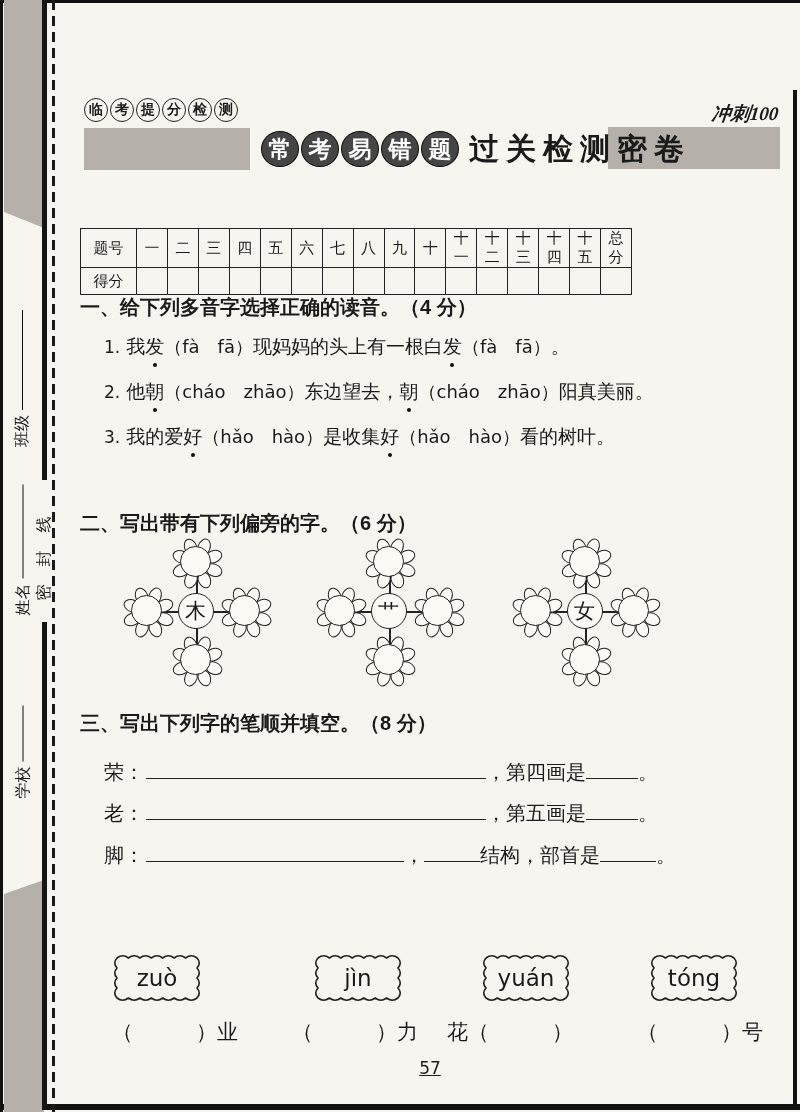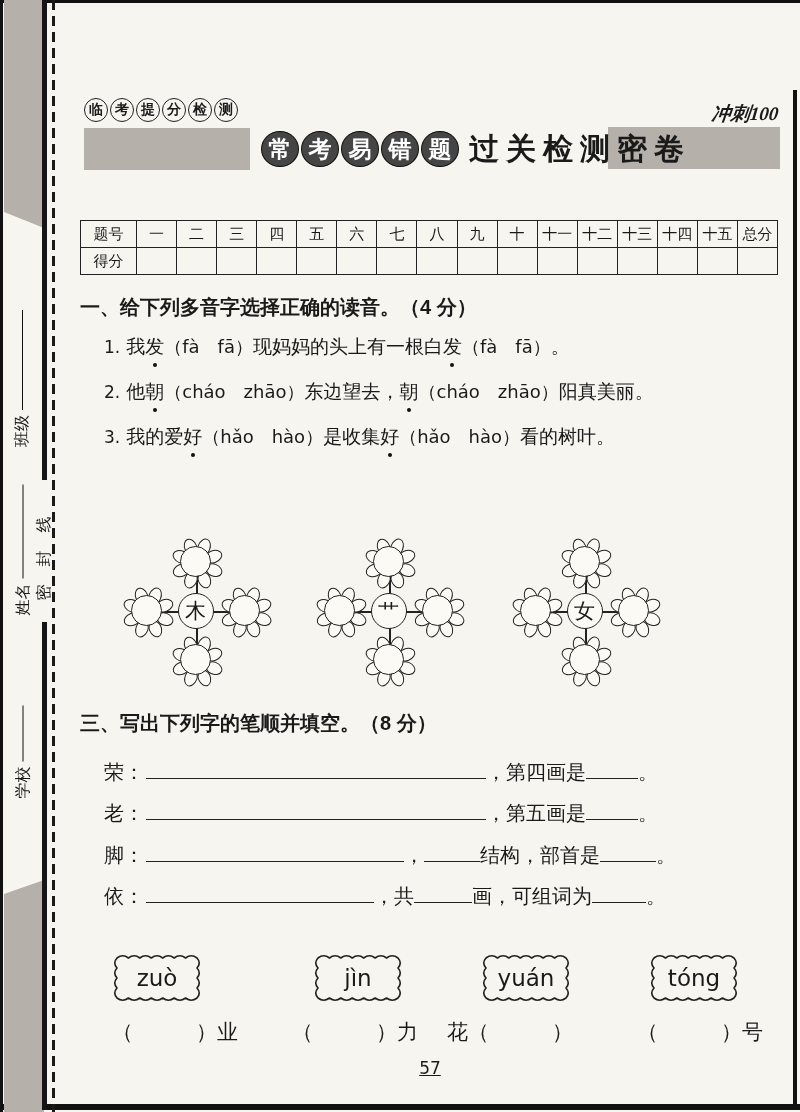--- a/index.html
+++ b/index.html
@@ -44,21 +44,21 @@
   .title-row{position:absolute; left:261px; top:128px; height:42px; display:flex; align-items:center;}
   .tbadge{width:38px;height:36px;background:var(--badge);border:1.5px solid #111;border-radius:50%;
     color:#fff;display:flex;align-items:center;justify-content:center;font-size:23px;font-weight:bold;
     margin-right:2px;font-family:"Liberation Sans","DejaVu Sans",sans-serif;}
   .title-text{font-size:30px; font-weight:bold; letter-spacing:7px; margin-left:8px;
     font-family:"Liberation Sans","DejaVu Sans",sans-serif; white-space:nowrap;}
   .edition{position:absolute; left:480px; top:180px; width:300px; text-align:right;
     font-size:17px; font-weight:bold; font-family:"Liberation Sans","DejaVu Sans",sans-serif;}
 
   
-  table.score{position:absolute; left:80px; top:220px; width:698px; border-collapse:collapse;
+  table.score{position:absolute; left:80px; top:228px; width:552px; border-collapse:collapse;
     table-layout:fixed; font-size:15px;}
   table.score td{border:1.5px solid #222; height:27px; text-align:center; padding:0;}
   table.score td:first-child{width:56px;}
 
   
   .sec-heading{position:absolute; left:80px; font-size:20px; font-weight:bold;
     font-family:"Liberation Sans","DejaVu Sans",sans-serif; white-space:nowrap;}
   .q1-item{position:absolute; left:104px; font-size:19px; white-space:nowrap;text-align:right;}
   .q1-item .num{font-family:"DejaVu Sans",sans-serif; font-size:17px; margin-right:6px;}
   .py{font-family:"DejaVu Sans","Liberation Sans",sans-serif; font-size:18px;}
@@ -188,20 +188,21 @@
           <td></td>
     </tr>
   </tbody>
     </table>
 
   <div class="sec-heading" style="top:294px;">一、给下列多音字选择正确的读音。（4 分）</div>
   <div class="q1-item" style="top:334px;"><span class="num">1.</span><span class="itext"><span>我</span><span class="emdot">发</span><span class="py">（fà　fā）</span><span>现妈妈的头上有一根白</span><span class="emdot">发</span><span class="py">（fà　fā）</span><span>。</span></span></div>
   <div class="q1-item" style="top:379px;"><span class="num">2.</span><span class="itext"><span>他</span><span class="emdot">朝</span><span class="py">（cháo　zhāo）</span><span>东边望去，</span><span class="emdot">朝</span><span class="py">（cháo　zhāo）</span><span>阳真美丽。</span></span></div>
   <div class="q1-item" style="top:424px;"><span class="num">3.</span><span class="itext"><span>我的爱</span><span class="emdot">好</span><span class="py">（hǎo　hào）</span><span>是收集</span><span class="emdot">好</span><span class="py">（hǎo　hào）</span><span>看的树叶。</span></span></div>
 
+  <div class="sec-heading" style="top:510px;">二、写出带有下列偏旁的字。（6 分）</div>
   <div class="cluster" style="left:122px;">
     <span class="vline"></span>
     <span class="hline"></span>
     <span class="flower f-top">
         <span class="petal" style="transform: rotate(22deg) translateY(-18px);"></span>
         <span class="petal" style="transform: rotate(67deg) translateY(-18px);"></span>
         <span class="petal" style="transform: rotate(112deg) translateY(-18px);"></span>
         <span class="petal" style="transform: rotate(157deg) translateY(-18px);"></span>
         <span class="petal" style="transform: rotate(202deg) translateY(-18px);"></span>
         <span class="petal" style="transform: rotate(247deg) translateY(-18px);"></span>
@@ -340,21 +341,20 @@
         <span class="petal" style="transform: rotate(337deg) translateY(-18px);"></span>
         <span class="fcore"></span>
       </span>
     <span class="ccore">女</span>
   </div>
 
   <div class="sec-heading" style="top:710px;">三、写出下列字的笔顺并填空。（8 分）</div>
   <div class="q3-row" style="top:758px;"><span class="rlabel">荣：</span><span class="rparts"><span class="blank" style="width: 340px;"></span><span>，第四画是</span><span class="blank" style="width: 52px;"></span><span>。</span></span></div>
   <div class="q3-row" style="top:799px;"><span class="rlabel">老：</span><span class="rparts"><span class="blank" style="width: 340px;"></span><span>，第五画是</span><span class="blank" style="width: 52px;"></span><span>。</span></span></div>
   <div class="q3-row" style="top:841px;"><span class="rlabel">脚：</span><span class="rparts"><span class="blank" style="width: 258px;"></span><span>，</span><span class="blank" style="width: 56px;"></span><span>结构，部首是</span><span class="blank" style="width: 56px;"></span><span>。</span></span></div>
-  <div class="q3-row" style="top:882px;"><span class="rlabel">依：</span><span class="rparts"><span class="blank" style="width: 228px;"></span><span>，共</span><span class="blank" style="width: 58px;"></span><span>画，可组词为</span><span class="blank" style="width: 54px;"></span><span>。</span></span></div>
 
   <div class="wavy-box" style="left:112px;">
     <svg width="90" height="50" viewBox="0 0 90 50">
         <path class="wavyline" fill="none" stroke="#222" stroke-width="1.6" stroke-linejoin="round" d="M 5 5 q 5.714285714285714 -4.5 11.428571428571429 0 q 5.714285714285714 -4.5 11.428571428571429 0 q 5.714285714285714 -4.5 11.428571428571429 0 q 5.714285714285714 -4.5 11.428571428571429 0 q 5.714285714285714 -4.5 11.428571428571429 0 q 5.714285714285714 -4.5 11.428571428571429 0 q 5.714285714285714 -4.5 11.428571428571429 0 q 4.5 5 0 10 q 4.5 5 0 10 q 4.5 5 0 10 q 4.5 5 0 10 q -5.714285714285714 4.5 -11.428571428571429 0 q -5.714285714285714 4.5 -11.428571428571429 0 q -5.714285714285714 4.5 -11.428571428571429 0 q -5.714285714285714 4.5 -11.428571428571429 0 q -5.714285714285714 4.5 -11.428571428571429 0 q -5.714285714285714 4.5 -11.428571428571429 0 q -5.714285714285714 4.5 -11.428571428571429 0 q -4.5 -5 0 -10 q -4.5 -5 0 -10 q -4.5 -5 0 -10 q -4.5 -5 0 -10 Z"></path>
       </svg>
     <div class="pyc">zuò</div>
   </div>
   <div class="wavy-box" style="left:313px;">
     <svg width="90" height="50" viewBox="0 0 90 50">
         <path class="wavyline" fill="none" stroke="#222" stroke-width="1.6" stroke-linejoin="round" d="M 5 5 q 5.714285714285714 -4.5 11.428571428571429 0 q 5.714285714285714 -4.5 11.428571428571429 0 q 5.714285714285714 -4.5 11.428571428571429 0 q 5.714285714285714 -4.5 11.428571428571429 0 q 5.714285714285714 -4.5 11.428571428571429 0 q 5.714285714285714 -4.5 11.428571428571429 0 q 5.714285714285714 -4.5 11.428571428571429 0 q 4.5 5 0 10 q 4.5 5 0 10 q 4.5 5 0 10 q 4.5 5 0 10 q -5.714285714285714 4.5 -11.428571428571429 0 q -5.714285714285714 4.5 -11.428571428571429 0 q -5.714285714285714 4.5 -11.428571428571429 0 q -5.714285714285714 4.5 -11.428571428571429 0 q -5.714285714285714 4.5 -11.428571428571429 0 q -5.714285714285714 4.5 -11.428571428571429 0 q -5.714285714285714 4.5 -11.428571428571429 0 q -4.5 -5 0 -10 q -4.5 -5 0 -10 q -4.5 -5 0 -10 q -4.5 -5 0 -10 Z"></path>

